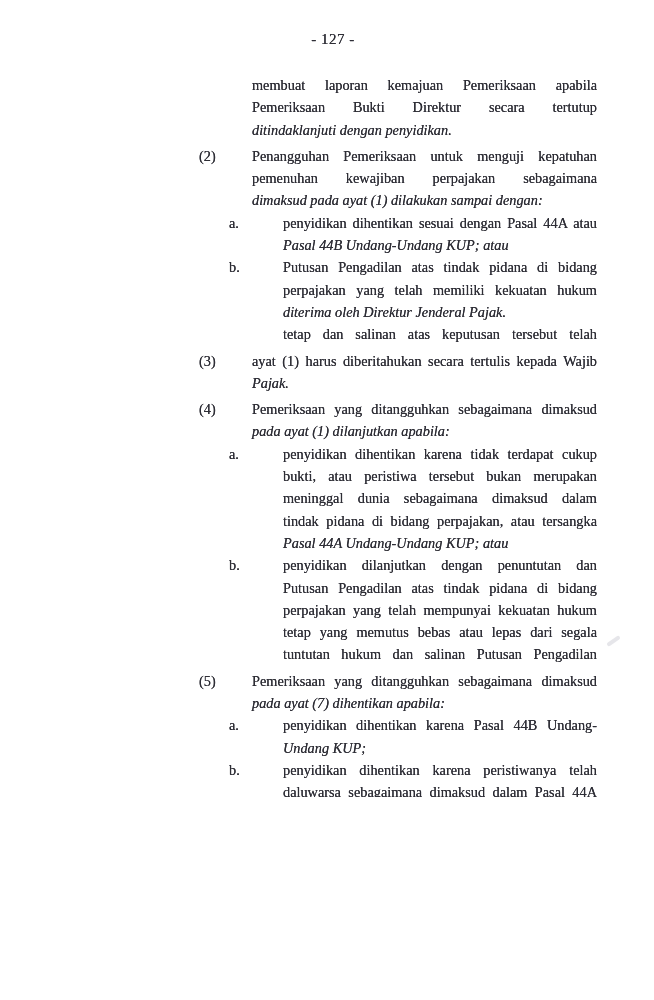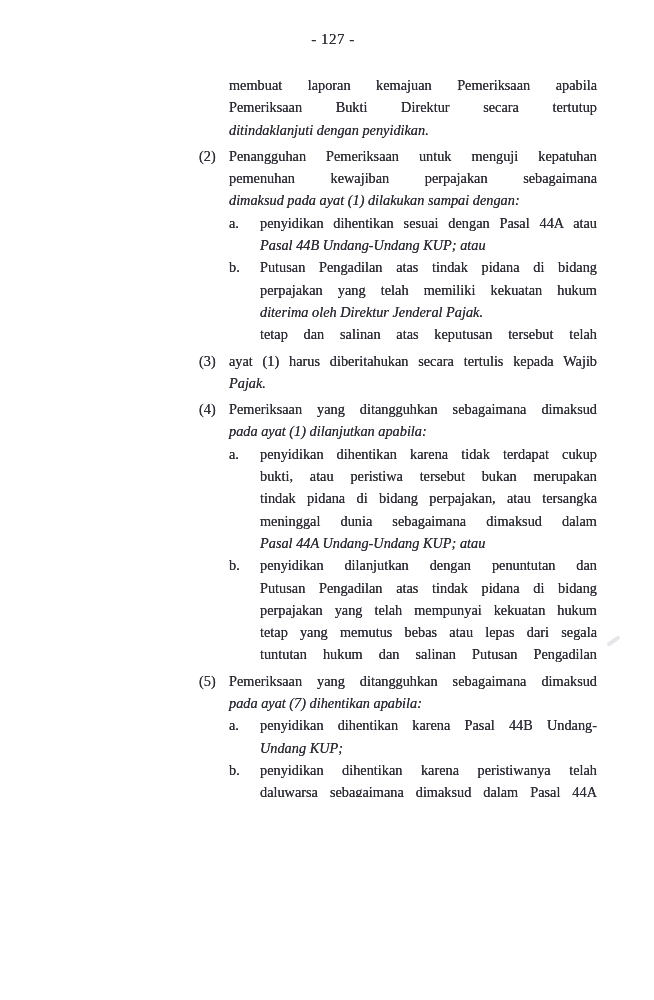--- a/index.html
+++ b/index.html
@@ -28,21 +28,21 @@
     top: 74px;
     width: 398px;
     font-size: 14.3px;
     line-height: 22.3px;
   }
   .cont-para { margin-left: 30px; }
   .doc-item { position: relative; padding-left: 30px; margin-top: 4px; }
   .doc-item > .num { position: absolute; left: 0; top: 0; line-height: 22.3px; }
   .subitem { position: relative; padding-left: 31px; }
   .subitem > .letter { position: absolute; left: 0; top: 0; line-height: 22.3px; }
-  .tline { text-align: justify; text-align-last: justify; }
+  .tline { text-align: justify; text-align-last: justify; margin-left: 23px; }
   .tline.last { text-align-last: left; font-style: italic; }
   .watermark {
     position: absolute;
     left: 417px;
     top: 959px;
     font-family: "Liberation Sans", sans-serif;
     font-size: 15px;
     letter-spacing: 0.2px;
     color: #2121c4;
     text-shadow: none;
@@ -112,22 +112,22 @@
       <span class="num">(4)</span>
       <div class="item-body">
           <div class="tline">Pemeriksaan yang ditangguhkan sebagaimana dimaksud</div>
           <div class="tline last">pada ayat (1) dilanjutkan apabila:</div>
         </div>
       <div class="subitem">
         <span class="letter">a.</span>
         <div class="sub-body">
             <div class="tline">penyidikan dihentikan karena tidak terdapat cukup</div>
             <div class="tline">bukti, atau peristiwa tersebut bukan merupakan</div>
+            <div class="tline">meninggal dunia sebagaimana dimaksud dalam</div>
             <div class="tline">tindak pidana di bidang perpajakan, atau tersangka</div>
-            <div class="tline">meninggal dunia sebagaimana dimaksud dalam</div>
             <div class="tline last">Pasal 44A Undang-Undang KUP; atau</div>
           </div>
       </div>
       <div class="subitem">
         <span class="letter">b.</span>
         <div class="sub-body">
             <div class="tline">penyidikan dilanjutkan dengan penuntutan dan</div>
             <div class="tline">Putusan Pengadilan atas tindak pidana di bidang</div>
             <div class="tline">perpajakan yang telah mempunyai kekuatan hukum</div>
             <div class="tline">tetap yang memutus bebas atau lepas dari segala</div>

